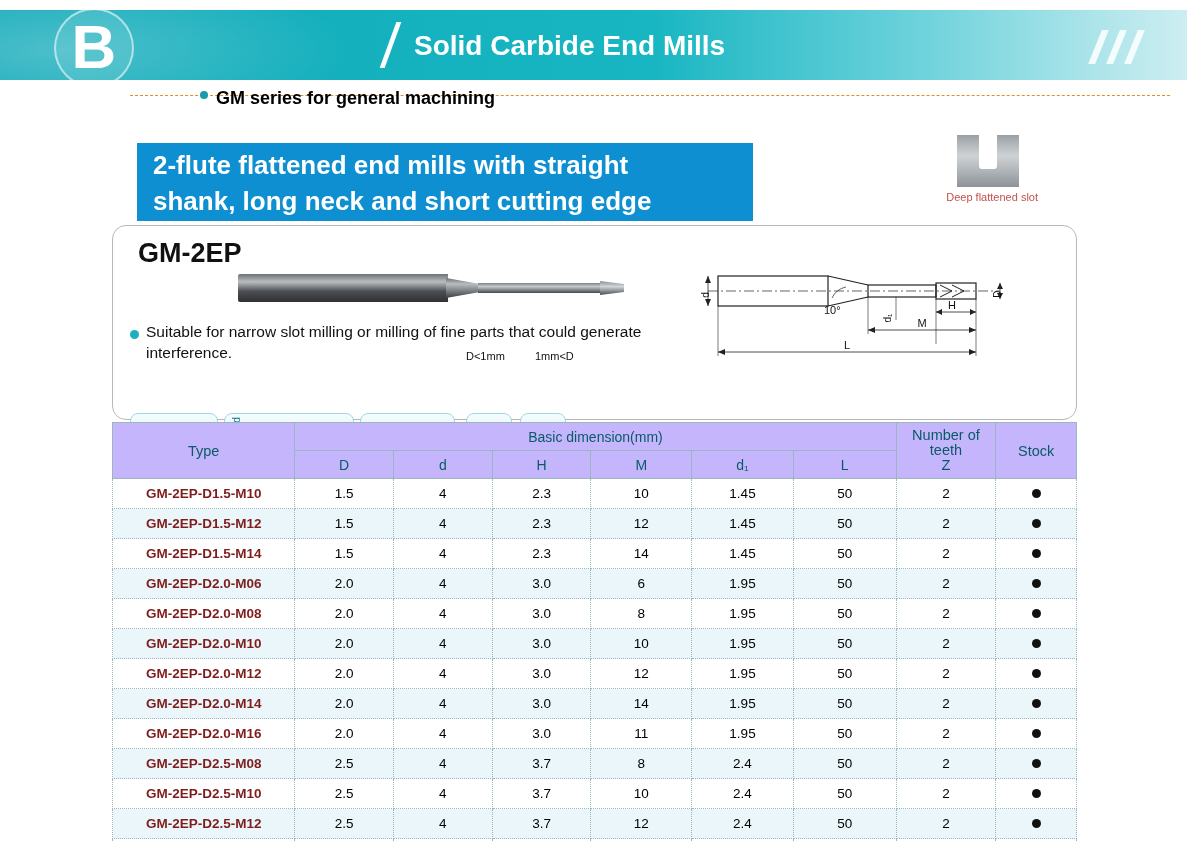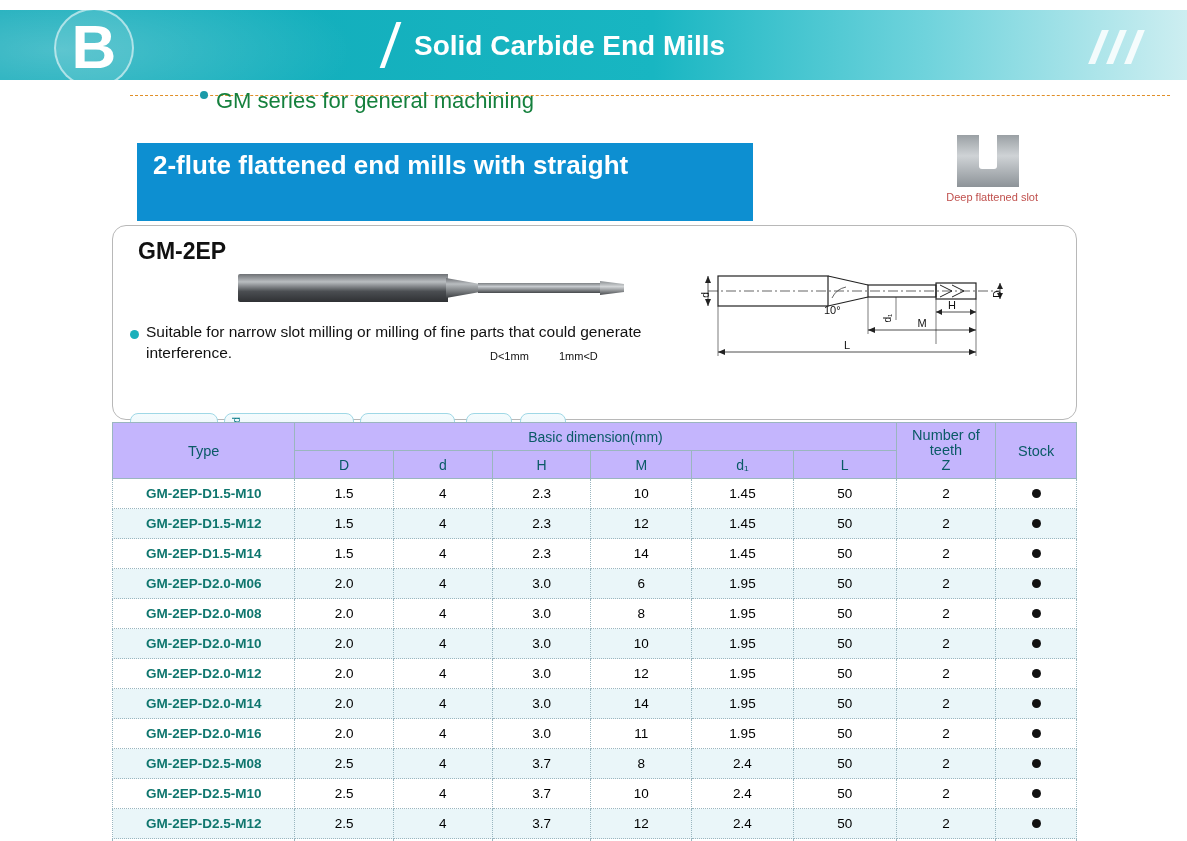--- a/index.html
+++ b/index.html
@@ -107,23 +107,23 @@
   .hdr-dot {
     position: absolute;
     left: 200px; top: 91px;
     width: 8px; height: 8px;
     border-radius: 50%;
     background: #1b9aa8;
   }
   .hdr-series {
     position: absolute;
     left: 216px; top: 88px;
-    font-size: 22px;
-    font-weight: normal;
-    color: #15803d;
+    font-size: 18px;
+    font-weight: bold;
+    color: #000000;
   }
 
   
   .title-box {
     position: absolute;
     left: 137px; top: 143px;
     width: 616px; height: 78px;
     background: #0d8fd1;
     color: #fff;
     font-size: 26px;
@@ -166,21 +166,21 @@
     left: 112px; top: 225px;
     width: 965px; height: 195px;
     border: 1px solid #b8b8b8;
     border-radius: 14px;
     box-sizing: border-box;
     background: #fff;
   }
   .panel-code {
     position: absolute;
     left: 138px; top: 238px;
-    font-size: 23px;
+    font-size: 27px;
     font-weight: bold;
     color: #111;
   }
 
   
   .tool-photo {
     position: absolute;
     left: 238px; top: 270px;
     width: 390px; height: 36px;
   }
@@ -309,21 +309,20 @@
     font-size: 12px;
     color: #111;
   }
 
   .feat-d1 { left: 466px; width: 46px; }
   .feat-d2 { left: 520px; width: 46px; }
   .feat-cap {
     position: absolute;
     font-size: 11px;
     color: #111;
-    margin-left: 24px;
   }
   .half-icon {
     position: absolute;
     left: 10px; top: 8px;
     width: 26px; height: 26px;
     border: 1.5px solid #222;
     border-radius: 50%;
     box-sizing: border-box;
     background: linear-gradient(to right, #ffffff 50%, #cfe9f0 50%);
   }
@@ -375,21 +374,21 @@
     height: 29px;
     border-left: 1px dotted #9ab6bf;
     border-right: 1px dotted #9ab6bf;
     border-top: 1px dotted #9ab6bf;
     border-bottom: 1px dotted #9ab6bf;
   }
   table.spec tbody tr.alt td { background: #eaf6f9; }
   table.spec tbody td.type {
     font-weight: bold;
     font-size: 13.5px;
-    color: #0f766e;
+    color: #7f1d1d;
   }
   .dot-mark {
     display: inline-block;
     width: 9px; height: 9px;
     border-radius: 50%;
     background: #111;
   }
   .teeth-head span { display: block; line-height: 15px; }
 </style>
 </head>
@@ -407,20 +406,21 @@
       <i></i>
       <i></i>
   </div>
   <div class="hdr-dash"></div>
   <div class="hdr-dot"></div>
   <div class="hdr-series">GM series for general machining</div>
 </div>
 
 <div class="title-box">
   <div>2-flute flattened end mills with straight</div>
+  <div>shank, long neck and short cutting edge</div>
 </div>
 
 <div class="slot-thumb">
   <div class="img"></div>
   <div class="cap">Deep flattened slot</div>
 </div>
 
 <div class="panel"></div>
 <div class="panel-code">GM-2EP</div>
 

